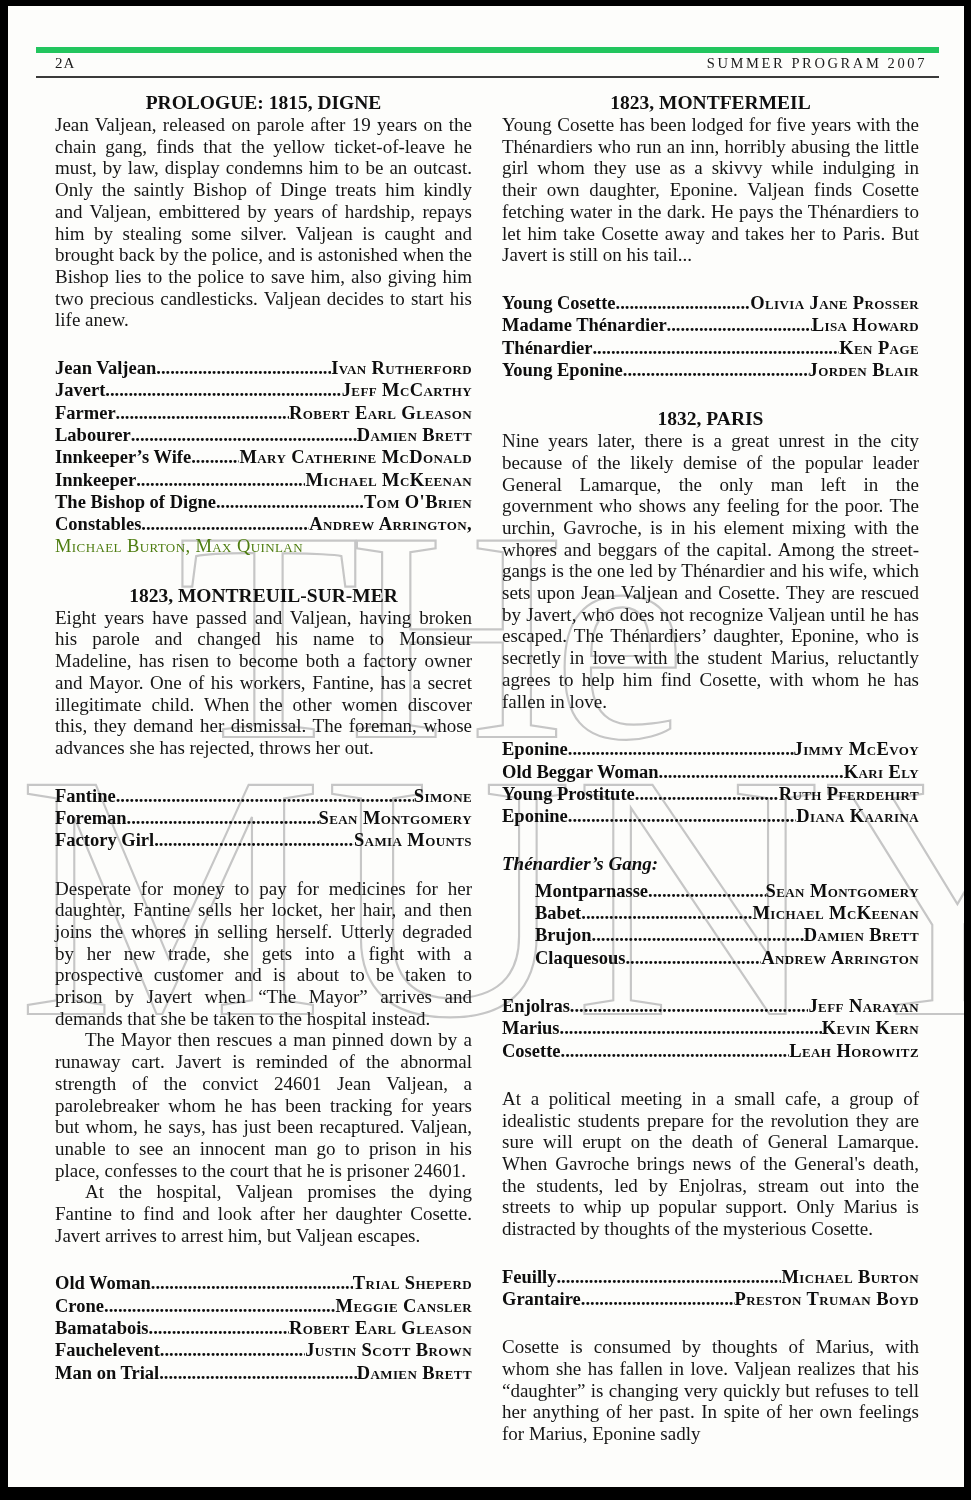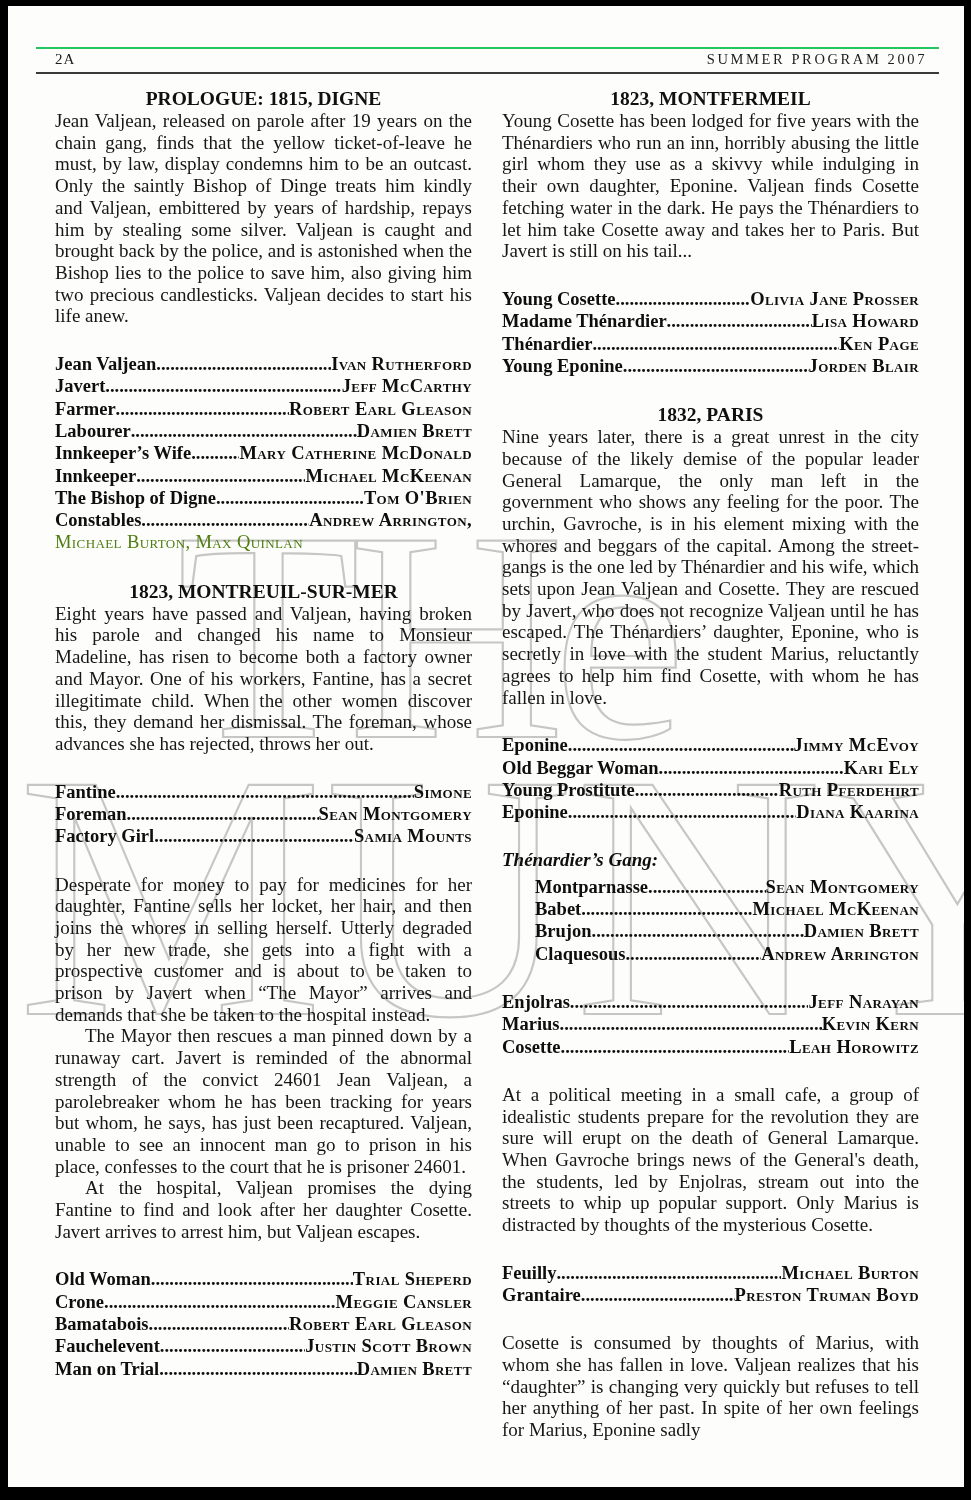--- a/index.html
+++ b/index.html
@@ -4,21 +4,21 @@
 <style>
   html,body{margin:0;padding:0;width:971px;height:1500px;background:#000;overflow:hidden;
             font-family:"Liberation Serif",serif;}
   .sheet{position:absolute;left:8px;top:6px;width:956px;height:1481px;background:#fdfdfb;overflow:hidden;}
   
   .wm{position:absolute;z-index:0;color:transparent;-webkit-text-stroke:2.2px #c6c6c6;
       font-weight:400;pointer-events:none;white-space:nowrap;line-height:1;}
   .wm1{left:169px;top:480px;font-size:300px;letter-spacing:-12px;}
   .wm2{left:10px;top:715px;font-size:350px;letter-spacing:2px;transform:scaleX(0.98);transform-origin:left top;}
   
-  .header{position:relative;z-index:1;margin:41px 25px 0 28px;border-top:2px solid #22c55e;
+  .header{position:relative;z-index:1;margin:41px 25px 0 28px;border-top:6px solid #22c55e;
           border-bottom:2px solid #3a3a3a;display:flex;justify-content:space-between;
           align-items:baseline;padding:2px 12px 4px 19px;color:#1c1c1c;}
   .page-num{font-size:15px;letter-spacing:1px;}
   .header-right{font-size:14.5px;letter-spacing:2.6px;}
   
   .columns{position:relative;z-index:1;display:flex;gap:30px;padding:14px 44px 0 47px;}
   .col{flex:0 0 417px;width:417px;color:#161616;}
   .heading{font-size:19.5px;font-weight:bold;text-align:center;margin-top:27px;color:#101010;}
   .col > :first-child{margin-top:0;}
   .para{font-size:19px;line-height:21.7px;text-align:justify;}

